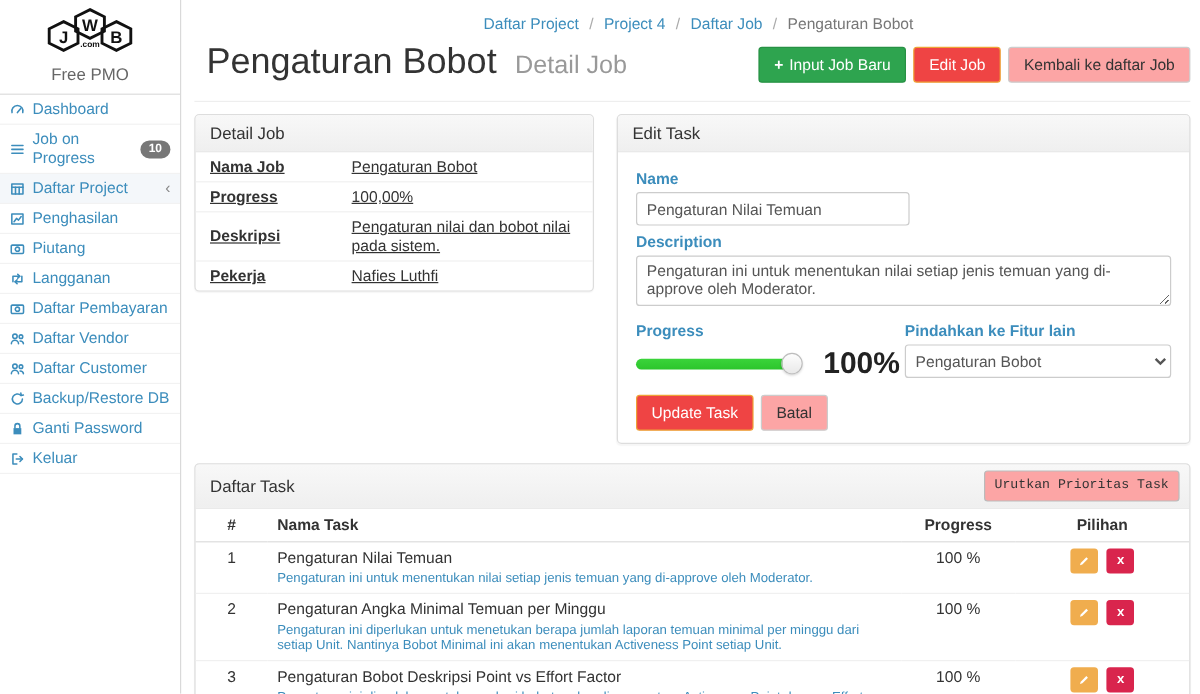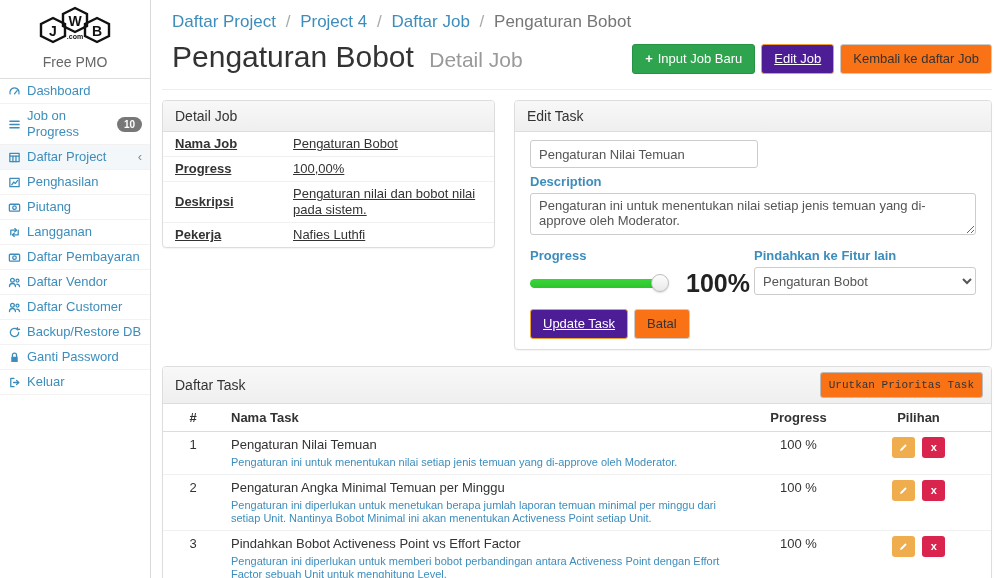--- a/index.html
+++ b/index.html
@@ -17,36 +17,36 @@
   .nav-item.active { background:#f4f7fa; }
   .nav-item .si { width:13px; height:13px; flex:0 0 13px; display:inline-block; }
   .si svg { width:13px; height:13px; stroke:#3c8dbc; fill:none; stroke-width:1.4;
     stroke-linecap:round; stroke-linejoin:round; display:block; }
   .badge { margin-left:auto; background:#777; color:#fff; font-size:10px; font-weight:bold;
     padding:2px 7px; border-radius:9px; line-height:11px; }
   .chev { margin-left:auto; color:#888; font-size:13px; }
 
   
   .main { position:absolute; left:152px; top:0; width:848px; height:578px; padding:0 8px 0 10px; }
-  .breadcrumb { padding:12px 0 2px 10px; font-size:17px; }
+  .breadcrumb { padding:12px 0 2px 10px; font-size:13px;text-align:center; }
   .breadcrumb a { color:#3c8dbc; text-decoration:none; cursor:pointer; }
   .breadcrumb .sep { color:#aaa; margin:0 5px; }
   .breadcrumb .current { color:#777; }
   .page-header { display:flex; align-items:flex-start; justify-content:space-between;
     padding:6px 0 12px 10px; border-bottom:1px solid #eee; }
   .page-title { font-size:30px; font-weight:400; color:#333; line-height:34px; }
   .page-title small { font-size:21px; color:#999; font-weight:400; margin-left:7px; }
   .header-buttons { display:flex; gap:6px; margin-top:4px; }
 
   .btn { display:inline-flex; align-items:center; justify-content:center; gap:5px;
     font-size:13px; line-height:16px; padding:6px 12px; border-radius:3px;
-    border:1px solid #ccc; background:#f97316; color:#333; cursor:pointer; white-space:nowrap;
+    border:1px solid #ccc; background:#fca5a5; color:#333; cursor:pointer; white-space:nowrap;
     font-family:inherit; }
   .btn-green { background:#2ea44f; border-color:#28914568; border:1px solid #279144; color:#fff; }
-  .btn-orange { background:#4c1d95; border-color:#eea236; color:#fff;text-decoration:underline; }
+  .btn-orange { background:#ef4444; border-color:#eea236; color:#fff; }
   .btn-sm { font-size:11px; padding:4px 8px; border-color:#bbb;font-family:Liberation Mono, monospace; }
   .plus { font-weight:bold; }
 
   
   .panels-row { display:flex; gap:19px; margin-top:10px; align-items:flex-start; }
   .panel { background:#fff; border:1px solid #ddd; border-radius:4px;
     box-shadow:0 1px 1px rgba(0,0,0,.04); }
   .panel-heading { background:linear-gradient(#f8f8f8,#efefef); border-bottom:1px solid #ddd;
     padding:7px 12px; font-size:14px; color:#333; border-radius:3px 3px 0 0; }
   .panel-detail { width:333px; flex:0 0 333px; }
@@ -286,20 +286,21 @@
             <td class="lbl">Pekerja</td>
             <td>Nafies Luthfi</td>
           </tr>
         </tbody>
       </table>
     </div>
 
     <div class="panel panel-edit">
       <div class="panel-heading">Edit Task</div>
       <div class="edit-body">
+        <div class="field-label">Name</div>
         <input class="text-input" type="text" value="Pengaturan Nilai Temuan" style="">
         <div class="field-label">Description</div>
         <textarea class="textarea" style="">Pengaturan ini untuk menentukan nilai setiap jenis temuan yang di-approve oleh Moderator.</textarea>
 
         <div class="progress-row">
           <div class="progress-left">
             <div class="field-label">Progress</div>
             <div class="slider-line">
               <div class="slider">
                 <div class="slider-handle"></div>
@@ -376,21 +377,21 @@
                 </svg>
             </button>
             <button class="icon-btn del">
               <span>x</span>
             </button>
           </td>
         </tr>
         <tr>
           <td class="c">3</td>
           <td>
-            <div class="task-name">Pindahkan Bobot Activeness Point vs Effort Factor</div>
+            <div class="task-name">Pengaturan Bobot Deskripsi Point vs Effort Factor</div>
             <div class="task-desc">Pengaturan ini diperlukan untuk memberi bobot perbandingan antara Activeness Point dengan Effort Factor sebuah Unit untuk menghitung Level.</div>
           </td>
           <td class="c">100 %</td>
           <td class="c">
             <button class="icon-btn edit">
               <svg width="11" height="11" viewBox="0 0 14 14">
                   <path d="M2.5 11.5 l0.8 -2.5 6 -6 1.7 1.7 -6 6 z" fill="#fff"></path>
                 </svg>
             </button>
             <button class="icon-btn del">

